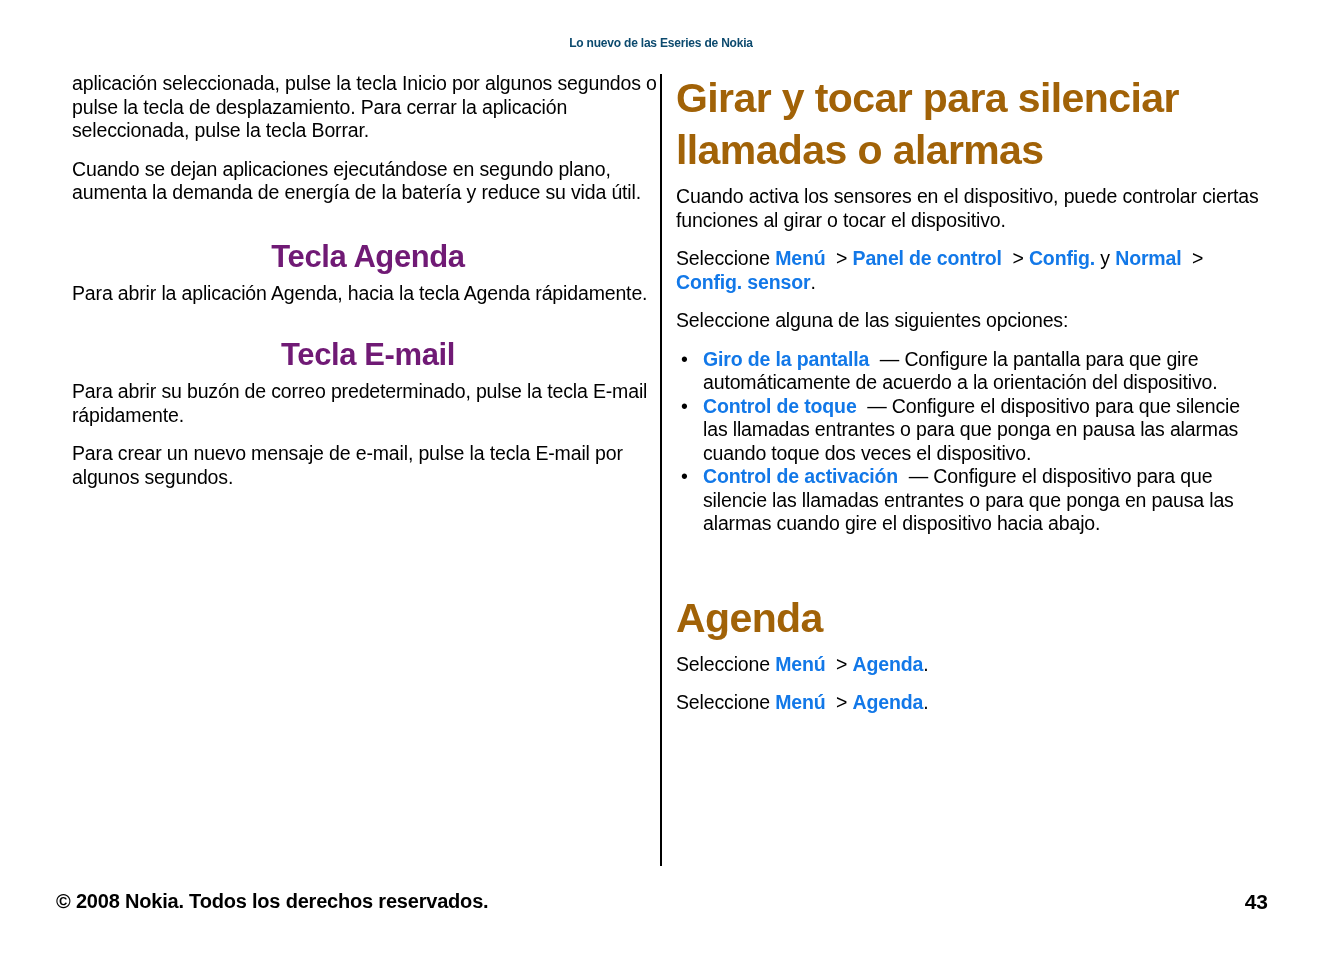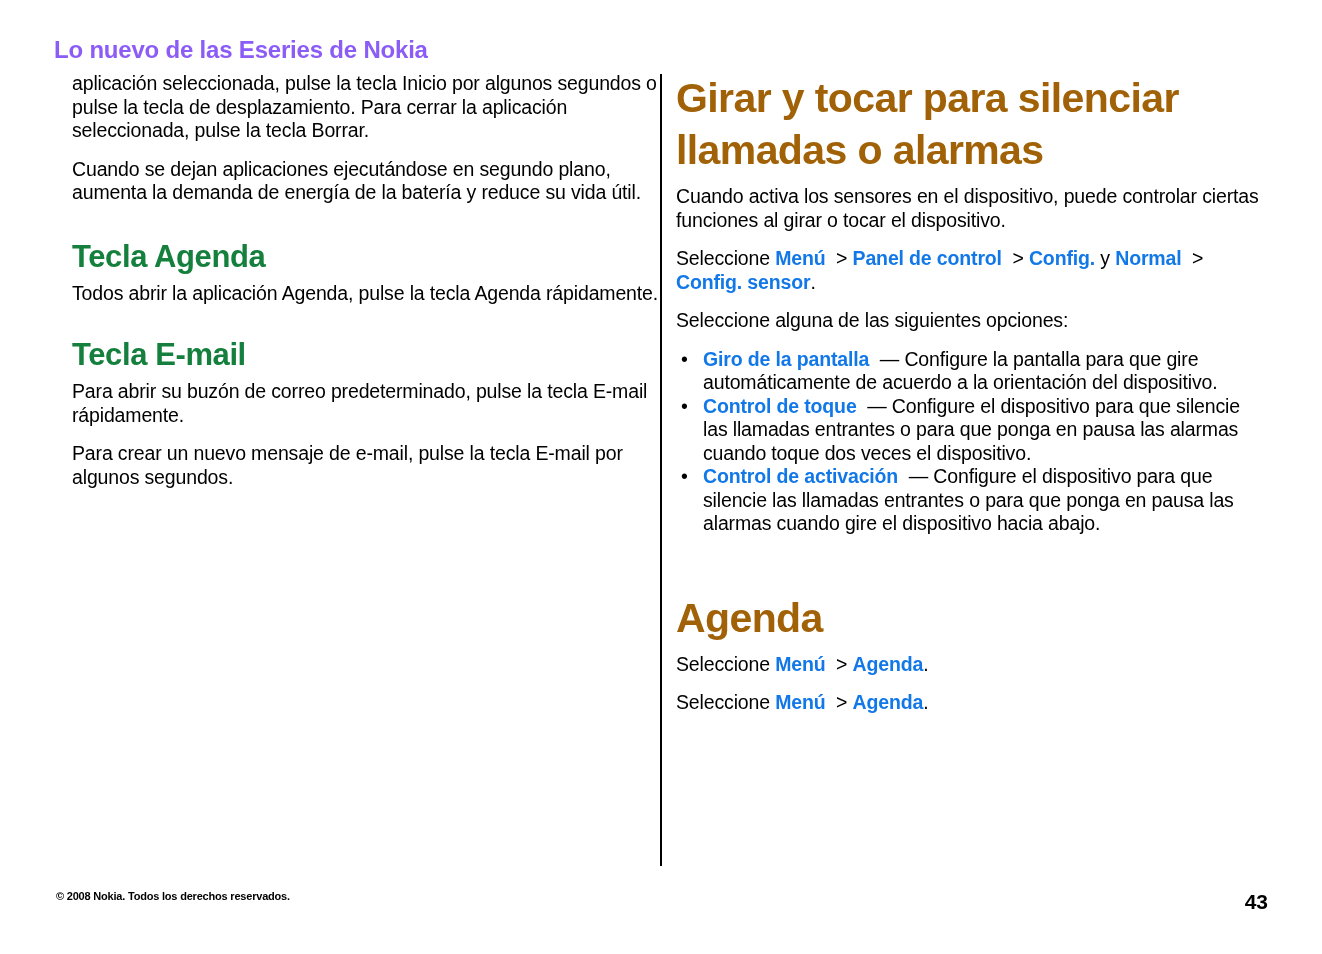--- a/index.html
+++ b/index.html
@@ -22,25 +22,25 @@
     width: 1322px;
     height: 954px;
   }
 
   
   .running-head {
     position: absolute;
     left: 54px;
     top: 36px;
     width: 1214px;
-    text-align: left;
-    font-size: 24px;
+    text-align: center;
+    font-size: 12px;
     font-weight: bold;
     letter-spacing: -0.2px;
-    color: #8b5cf6;
+    color: #0c4a6e;
   }
 
   
   .col-divider {
     position: absolute;
     left: 660px;
     top: 74px;
     width: 2px;
     height: 792px;
     background: #000000;
@@ -70,22 +70,23 @@
     line-height: 52px;
     font-weight: bold;
     color: #a16207;
     letter-spacing: -0.6px;
   }
   h2.sub {
     margin: 31px 0 7px 0;
     font-size: 31px;
     line-height: 37px;
     font-weight: bold;
-    color: #15803d;
+    color: #701a75;
     letter-spacing: -0.4px;
+    text-align: center;
   }
   h2.sub.first { margin-top: 33px; }
   h1.sect.spaced { margin-top: 56px; }
 
   
   ul.opts {
     margin: 0;
     padding: 0;
     list-style: none;
   }
@@ -121,21 +122,21 @@
     position: absolute;
     left: 56px;
     top: 890px;
     width: 1212px;
     height: 24px;
   }
   .footer .copy {
     position: absolute;
     left: 0;
     top: 0;
-    font-size: 11px;
+    font-size: 20px;
     font-weight: bold;
     letter-spacing: -0.2px;
     color: #000000;
   }
   .footer .pageno {
     position: absolute;
     right: 0;
     top: 0;
     font-size: 21px;
     font-weight: bold;
@@ -152,21 +153,21 @@
   <div class="col-divider"></div>
 
   <div class="col col-left">
 
     <p class="body">aplicación seleccionada, pulse la tecla Inicio por algunos segundos o pulse la tecla de desplazamiento. Para cerrar la aplicación seleccionada, pulse la tecla Borrar.</p>
 
     <p class="body">Cuando se dejan aplicaciones ejecutándose en segundo plano, aumenta la demanda de energía de la batería y reduce su vida útil.</p>
 
     <h2 class="sub first">Tecla Agenda</h2>
 
-    <p class="body">Todos abrir la aplicación Agenda, pulse la tecla Agenda rápidamente.</p>
+    <p class="body">Para abrir la aplicación Agenda, hacia la tecla Agenda rápidamente.</p>
 
 
     <h2 class="sub">Tecla E-mail</h2>
 
     <p class="body">Para abrir su buzón de correo predeterminado, pulse la tecla E-mail rápidamente.</p>
 
     <p class="body">Para crear un nuevo mensaje de e-mail, pulse la tecla E-mail por algunos segundos.</p>
   </div>
 
   <div class="col col-right">

